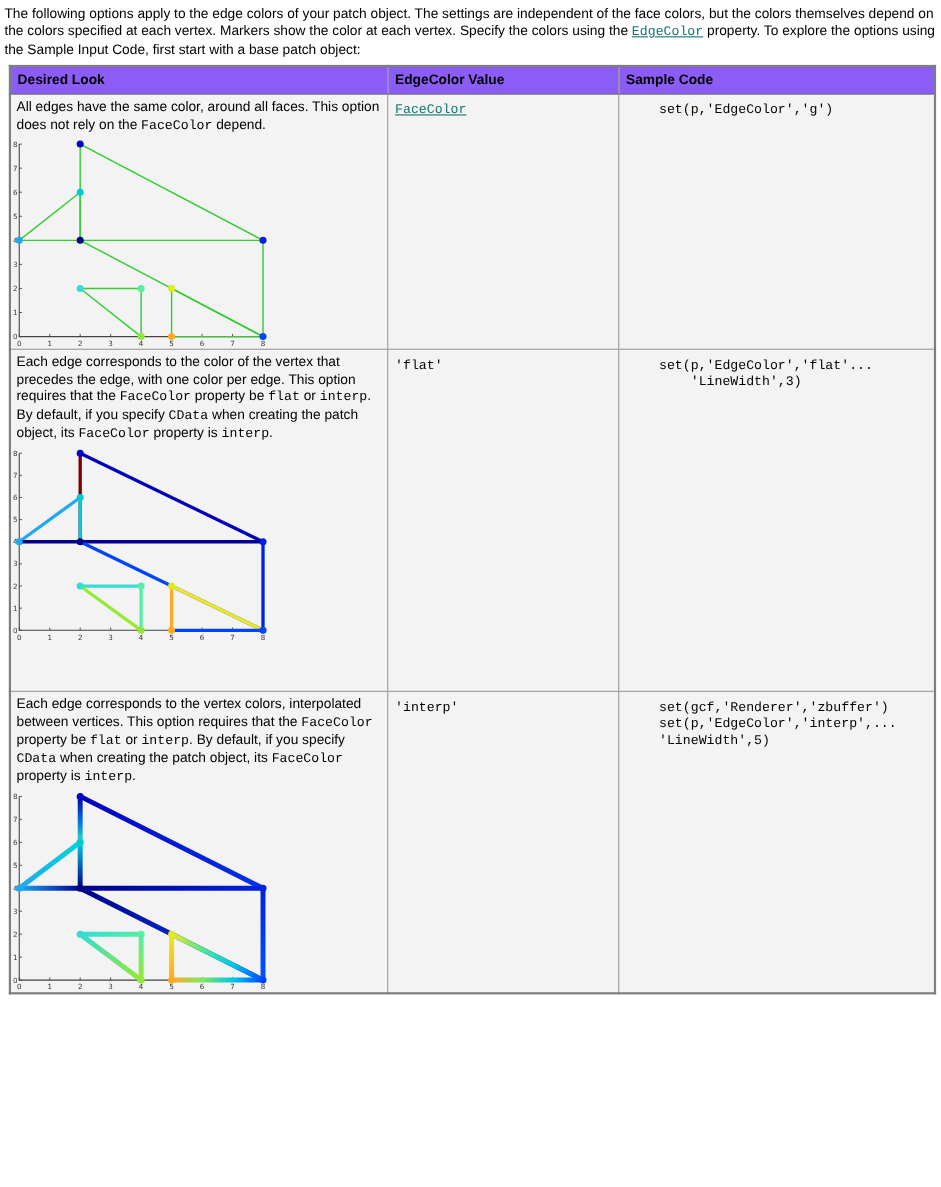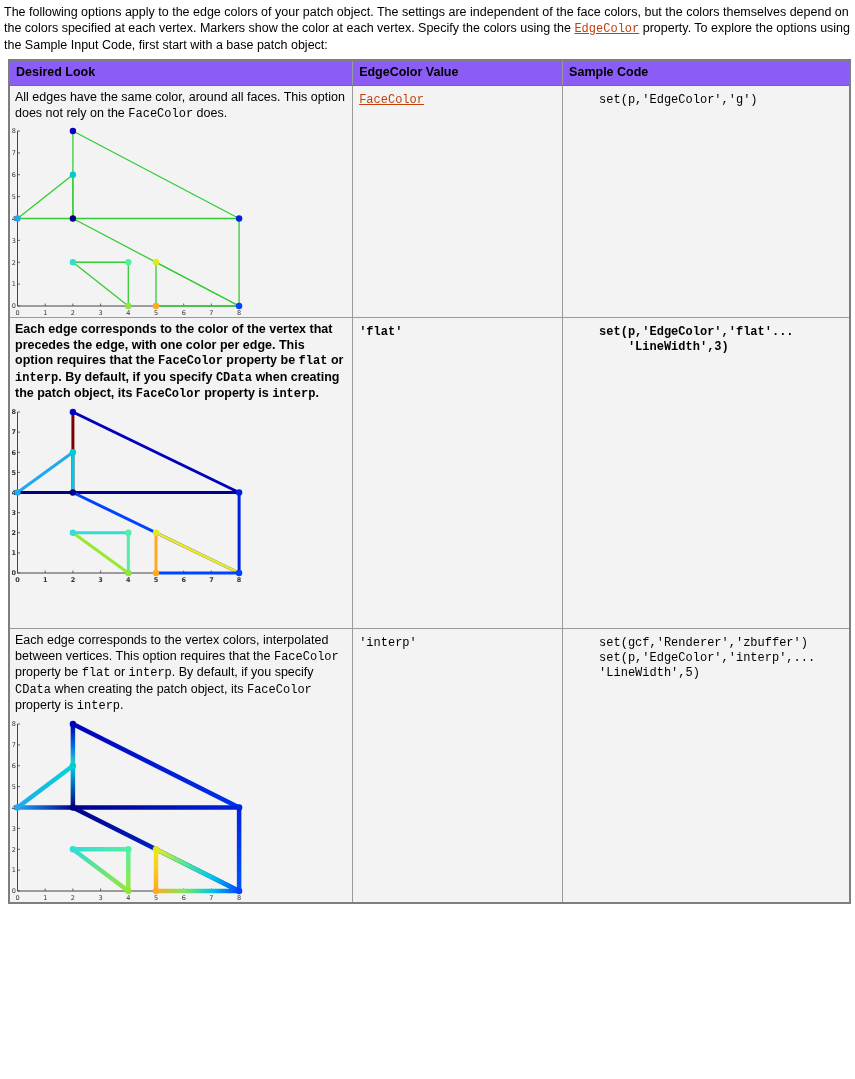--- a/index.html
+++ b/index.html
@@ -7,21 +7,21 @@
     width:855px;height:1079px;overflow:hidden;background:#ffffff;
     font-family:"Liberation Sans",sans-serif;font-size:12.5px;color:#000;
   }
   .content{padding:4px 4px 0 4px;}
   .page-title{font-size:13.5px;font-weight:bold;color:#990000;margin:3px 0 7px 0;}
   .para{margin:0 0 6px 0;line-height:16px;width:847px;}
   .para2{margin:6px 0 14px 0;line-height:16px;width:847px;}
   pre{white-space:pre;}
   .base-code{margin:8px 0 10px 32px;font-family:"Liberation Mono","DejaVu Sans Mono",monospace;font-size:12px;line-height:14.7px;}
   .code{font-family:"Liberation Mono","DejaVu Sans Mono",monospace;font-size:12px;}
-  a.codelink{font-family:"Liberation Mono","DejaVu Sans Mono",monospace;font-size:12px;color:#c2410c;text-decoration:underline;cursor:pointer;}
+  a.codelink{font-family:"Liberation Mono","DejaVu Sans Mono",monospace;font-size:12px;color:#0f766e;text-decoration:underline;cursor:pointer;}
   table.doc{border-collapse:collapse;table-layout:fixed;margin-left:4px;width:843px;border:2px solid #7e7e7e;}
   th,td{border:1px solid #9a9a9a;vertical-align:top;text-align:left;}
   th{background:#8b5cf6;font-size:12.5px;font-weight:bold;padding:4px 6px;height:16px;border-bottom:1px solid #6f6f6f;}
   td{background:#f3f3f3;font-size:12.5px;line-height:15.5px;padding:4px 6px 0 6px;}
   td.c-desired{padding:4px 6px 0 5px;}
   td.c-code pre{margin:3px 0 0 30px;font-family:"Liberation Mono","DejaVu Sans Mono",monospace;font-size:12px;line-height:15px;}
   td.c-value{padding-top:6px;}
   .plot-host{margin:3px 0 0 -3px;line-height:0;}
   .tick{font-family:"DejaVu Sans",sans-serif;font-size:6.5px;fill:#333;}
 </style>
@@ -40,21 +40,21 @@
     <thead>
       <tr>
         <th>Desired Look</th>
         <th>EdgeColor Value</th>
         <th>Sample Code</th>
       </tr>
     </thead>
     <tbody>
       <tr style="height:227px;">
         <td class="c-desired">
-          <div><span class="plain">All edges have the same color, around all faces. This option does not rely on the </span><span class="code">FaceColor</span><span class="plain"> does.</span></div>
+          <div><span class="plain">All edges have the same color, around all faces. This option does not rely on the </span><span class="code">FaceColor</span><span class="plain"> depend.</span></div>
           <div class="plot-host"><svg width="236" height="192">
                 <defs></defs>
                 <path d="M5.5 6 L5.5 181 L227.1 181" fill="none" stroke="#444" stroke-width="1"></path>
                 <line x1="5.5" x2="5.5" y1="181" y2="178.5" stroke="#444" stroke-width="0.8"></line>
                 <text x="5.5" y="189.5" text-anchor="middle" class="tick">0</text>
                 <line x1="33.2" x2="33.2" y1="181" y2="178.5" stroke="#444" stroke-width="0.8"></line>
                 <text x="33.2" y="189.5" text-anchor="middle" class="tick">1</text>
                 <line x1="60.9" x2="60.9" y1="181" y2="178.5" stroke="#444" stroke-width="0.8"></line>
                 <text x="60.9" y="189.5" text-anchor="middle" class="tick">2</text>
                 <line x1="88.6" x2="88.6" y1="181" y2="178.5" stroke="#444" stroke-width="0.8"></line>
@@ -112,21 +112,21 @@
                 <circle cx="144" cy="137.25" r="3.2" fill="#E0E820"></circle>
                 <circle cx="144" cy="181" r="3.2" fill="#FFA822"></circle>
                 <circle cx="227.1" cy="181" r="3.2" fill="#0044FF"></circle>
               </svg></div>
         </td>
         <td class="c-value"><a href="#" class="codelink">FaceColor</a></td>
         <td class="c-code">
           <pre>set(p,'EdgeColor','g')</pre>
         </td>
       </tr>
-      <tr style="height:311px;font-weight:bold;">
+      <tr style="height:311px;">
         <td class="c-desired">
           <div><span class="plain">Each edge corresponds to the color of the vertex that precedes the edge, with one color per edge. This option requires that the </span><span class="code">FaceColor</span><span class="plain"> property be </span><span class="code">flat</span><span class="plain"> or </span><span class="code">interp</span><span class="plain">. By default, if you specify </span><span class="code">CData</span><span class="plain"> when creating the patch object, its </span><span class="code">FaceColor</span><span class="plain"> property is </span><span class="code">interp</span><span class="plain">.</span></div>
           <div class="plot-host"><svg width="236" height="178">
                 <defs></defs>
                 <path d="M5.5 6 L5.5 167 L227.1 167" fill="none" stroke="#444" stroke-width="1"></path>
                 <line x1="5.5" x2="5.5" y1="167" y2="164.5" stroke="#444" stroke-width="0.8"></line>
                 <text x="5.5" y="175.5" text-anchor="middle" class="tick">0</text>
                 <line x1="33.2" x2="33.2" y1="167" y2="164.5" stroke="#444" stroke-width="0.8"></line>
                 <text x="33.2" y="175.5" text-anchor="middle" class="tick">1</text>
                 <line x1="60.9" x2="60.9" y1="167" y2="164.5" stroke="#444" stroke-width="0.8"></line>

